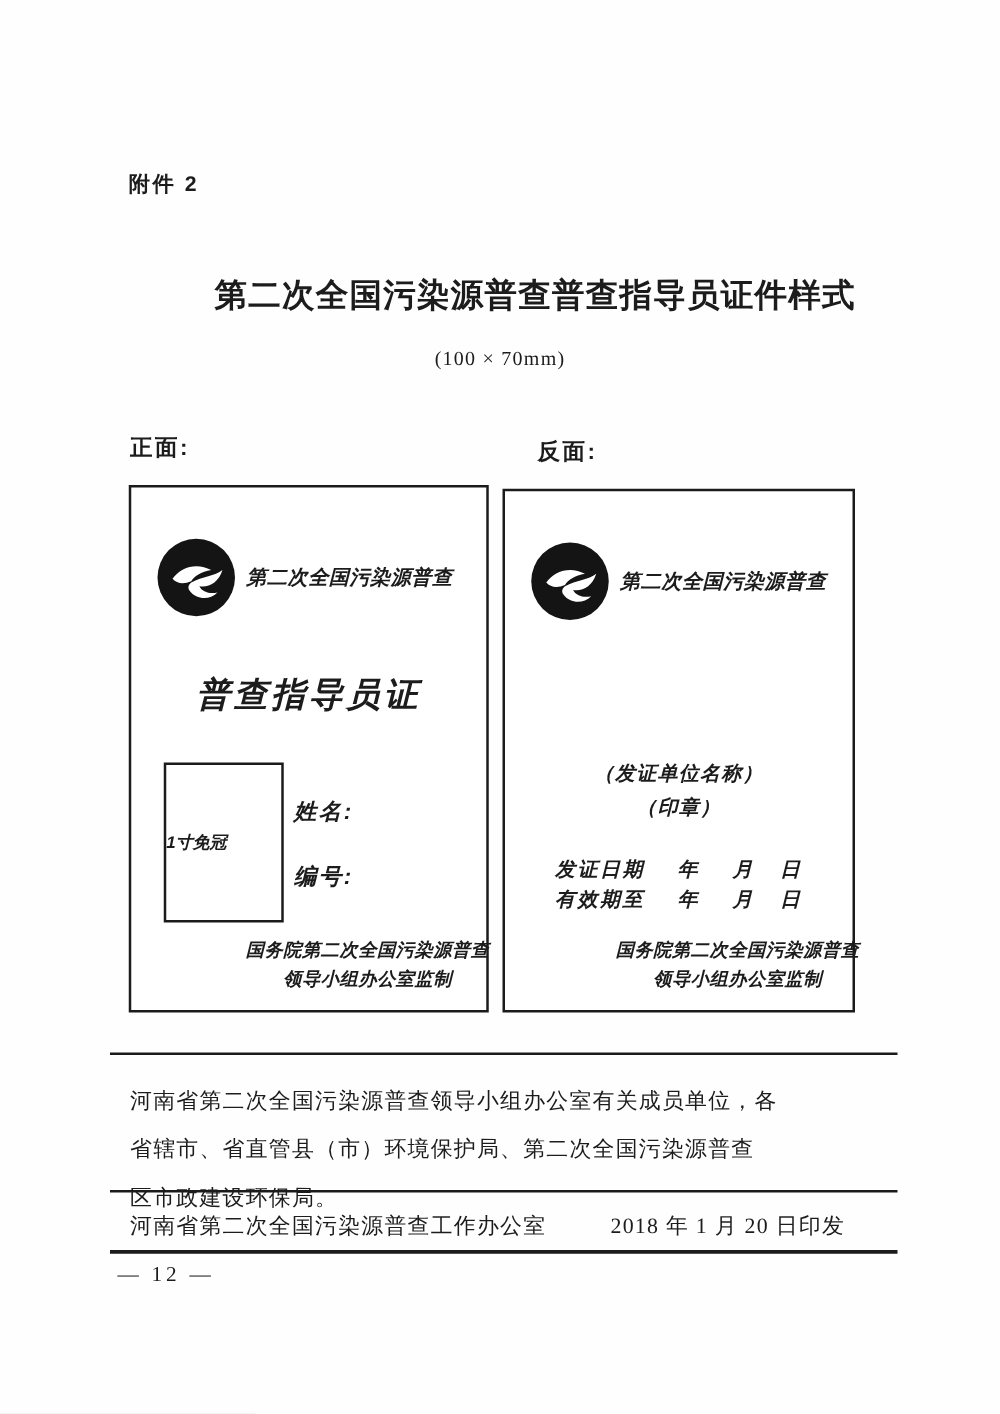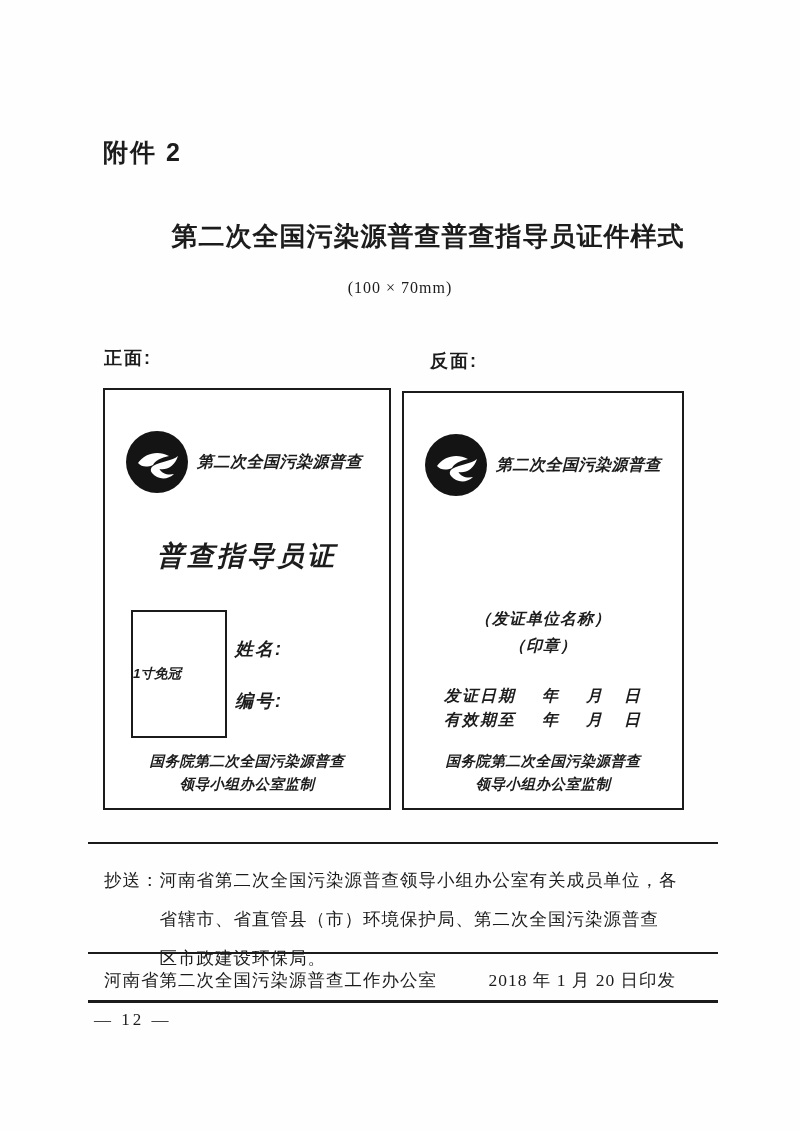--- a/index.html
+++ b/index.html
@@ -7,21 +7,21 @@
     position:relative;
     width:800px;height:1131px;
     margin:0 auto;
     background:#fefefe;
     font-family:"Liberation Serif","DejaVu Serif",serif;
     color:#1c1c1c;
     overflow:hidden;
   }
   .sans{font-family:"Liberation Sans","DejaVu Sans",sans-serif;}
 
-  .attachment{position:absolute;left:103px;top:136px;font-size:25px;font-weight:700;letter-spacing:2px;}
+  .attachment{position:absolute;left:103px;top:136px;font-size:17px;font-weight:700;letter-spacing:2px;}
   .doc-title{position:absolute;left:0;top:219px;width:100%;text-align:center;
     font-size:26px;font-weight:700;letter-spacing:1px;margin:0;padding-left:28px;}
   .size-note{position:absolute;left:0;top:279px;width:100%;text-align:center;font-size:16px;letter-spacing:1px;}
 
   .side-label{position:absolute;font-size:18px;font-weight:700;letter-spacing:2px;}
   .front-side-label{left:104px;top:346px;}
   .back-side-label{left:430px;top:349px;}
 
   .card{position:absolute;border:2px solid #1b1b1b;background:#fff;font-style:italic;}
   .card-front{left:103px;top:388px;width:284px;height:418px;}
@@ -35,21 +35,21 @@
 
   .photo-box{position:absolute;left:26px;top:220px;width:92px;height:124px;border:2px solid #1b1b1b;
     display:flex;align-items:center;justify-content:flex-start;}
   .photo-box span{font-size:13.5px;font-weight:700;}
 
   .field{position:absolute;left:130px;font-size:18px;font-weight:700;letter-spacing:2px;}
   .field-name{top:247px;}
   .field-number{top:299px;}
 
   .card-footer{position:absolute;left:0;bottom:13px;width:100%;text-align:center;
-    font-size:14.5px;font-weight:700;line-height:1.55;letter-spacing:0.5px;}
+    font-size:14.5px;font-weight:700;line-height:1.55;letter-spacing:0.5px;padding-left:47px;}
 
   .unit-line{position:absolute;left:0;width:100%;text-align:center;font-size:16px;font-weight:700;letter-spacing:1px;}
   .unit-line-1{top:216px;}
   .unit-line-2{top:243px;}
 
   .date-row{position:absolute;left:40px;font-size:16px;font-weight:700;display:flex;align-items:baseline;}
   .date-row-1{top:293px;}
   .date-row-2{top:317px;}
   .date-row .dr-label{letter-spacing:2px;}
   .date-row .dr-y{margin-left:26px;}
@@ -139,21 +139,20 @@
 
     <div class="card-footer">
       <div>国务院第二次全国污染源普查</div>
       <div>领导小组办公室监制</div>
     </div>
   </div>
 
   <div class="rule rule-top"></div>
 
   <div class="cc-block">
-    <span class="cc-label">抄送：</span>
     <div class="cc-lines">
       <div>河南省第二次全国污染源普查领导小组办公室有关成员单位，各</div>
       <div>省辖市、省直管县（市）环境保护局、第二次全国污染源普查</div>
       <div>区市政建设环保局。</div>
     </div>
   </div>
 
   <div class="rule rule-mid"></div>
 
   <div class="issuer-row">

